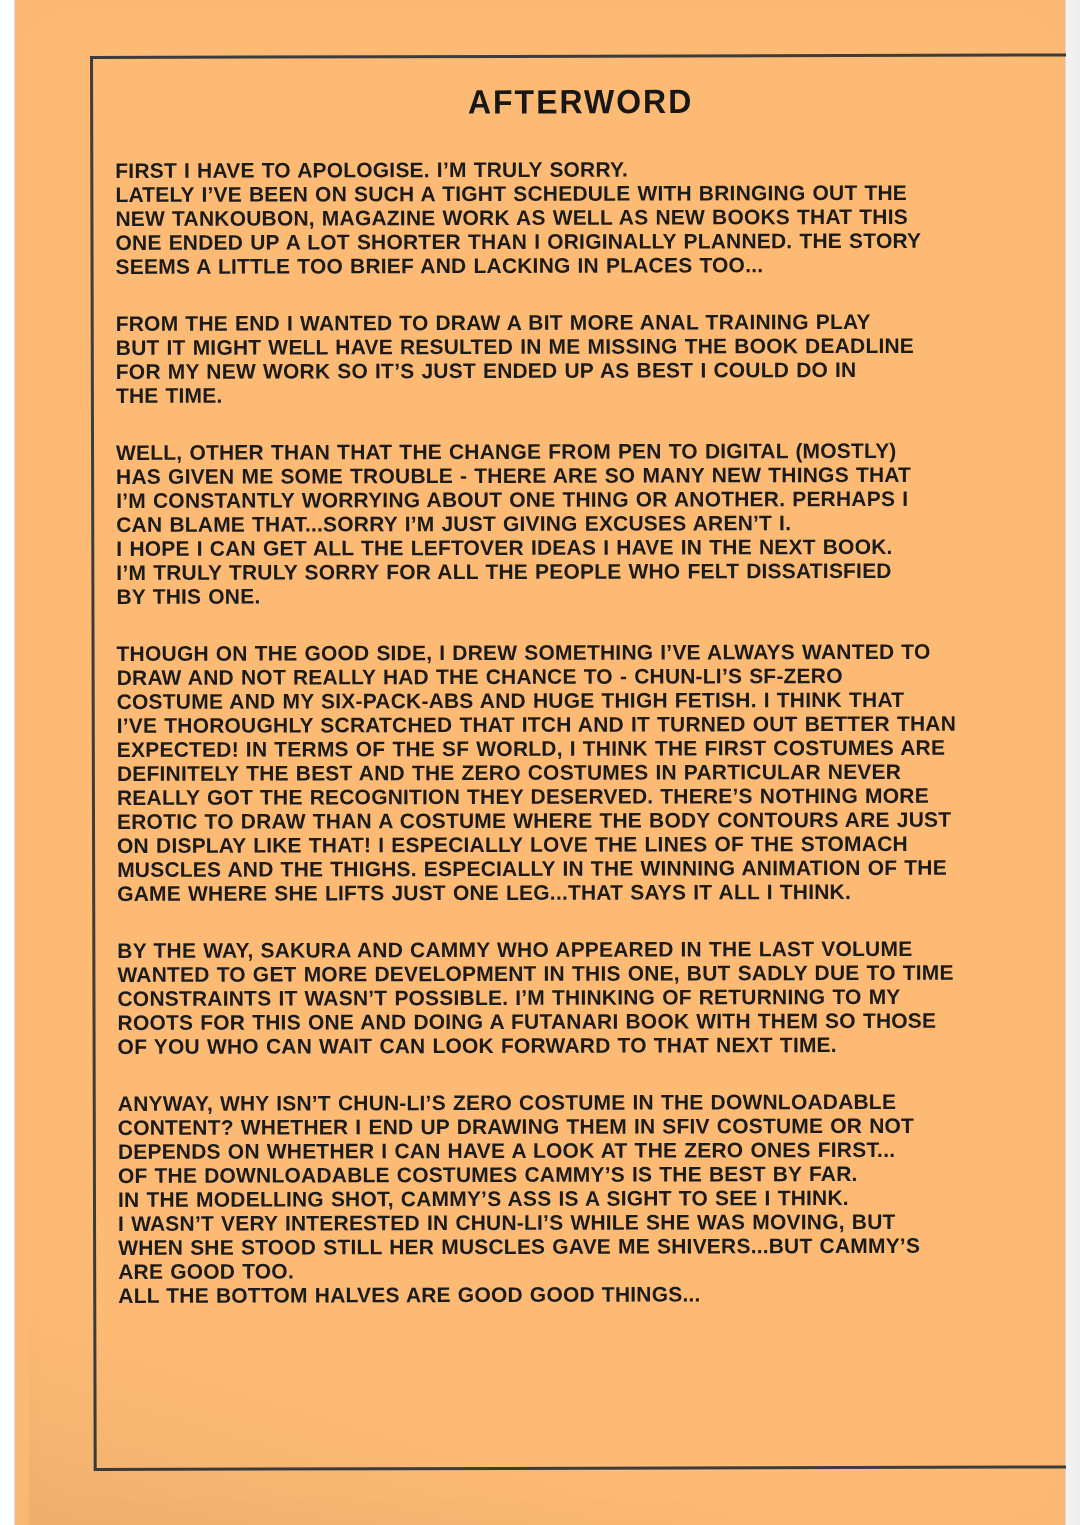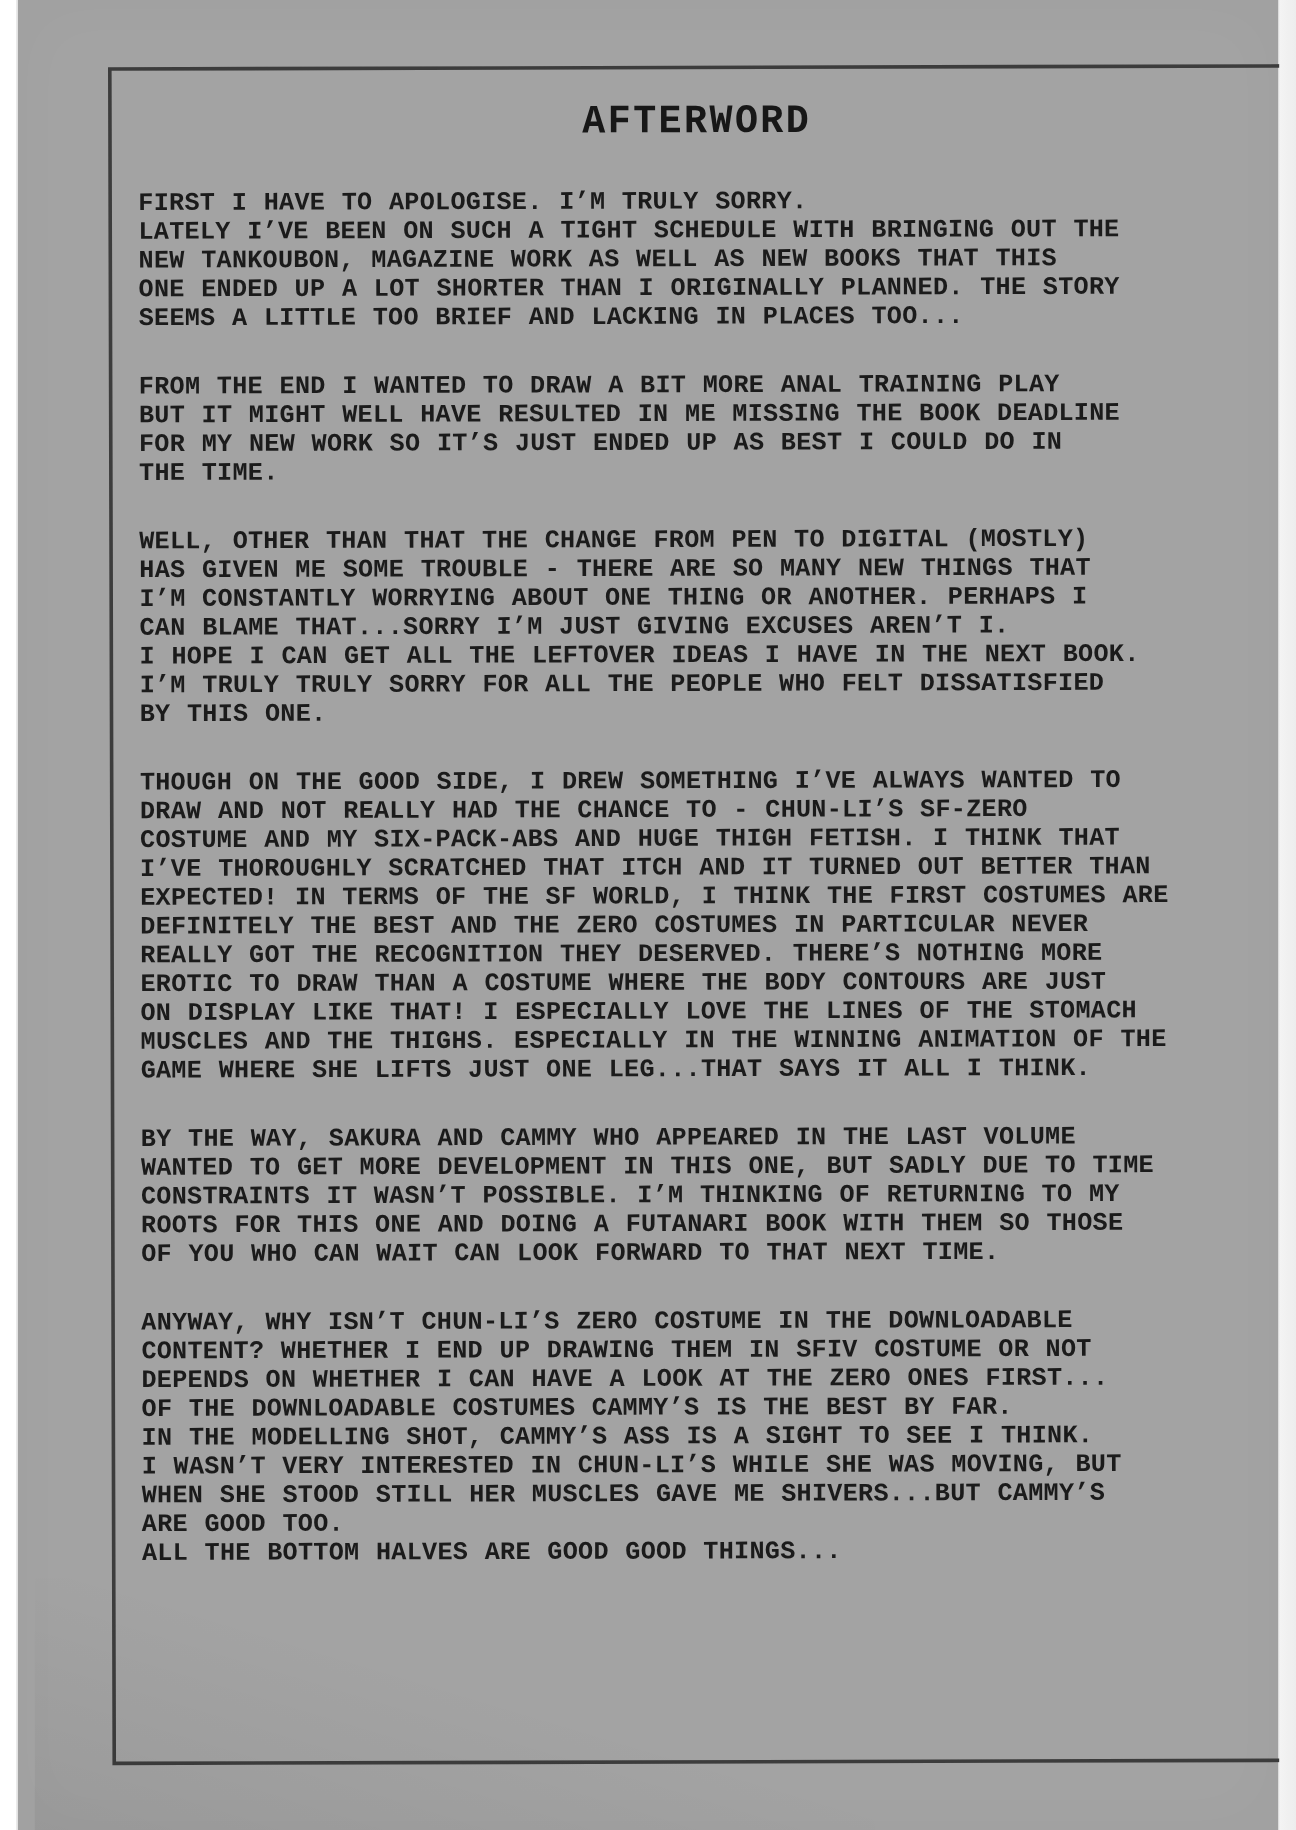--- a/index.html
+++ b/index.html
@@ -17,25 +17,24 @@
     height: 1525px;
     background: #ffffff;
   }
   
   .paper {
     position: absolute;
     left: 14px;
     top: 0;
     width: 1050px;
     height: 1525px;
-    background: #a3a3a3;
+    background: #fdba74;
     border-left: 1px solid #e2e2e2;
     border-right: 2px solid #dcdcdc;
     box-shadow: inset 0 0 60px rgba(0,0,0,0.02);
-    font-family: Liberation Mono, monospace;
   }
   
   .gutter-right {
     position: absolute;
     right: 0;
     top: 0;
     width: 14px;
     height: 1525px;
     background: linear-gradient(to right, #f4f4f4, #ededed);
   }

